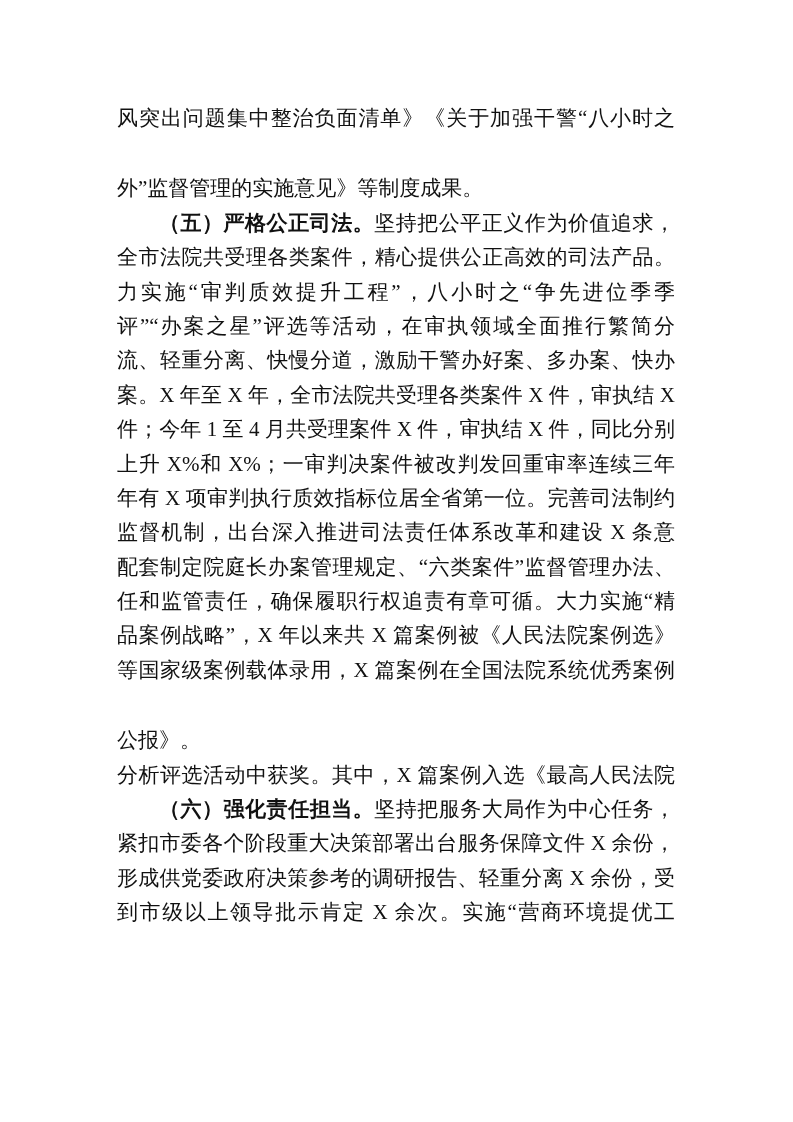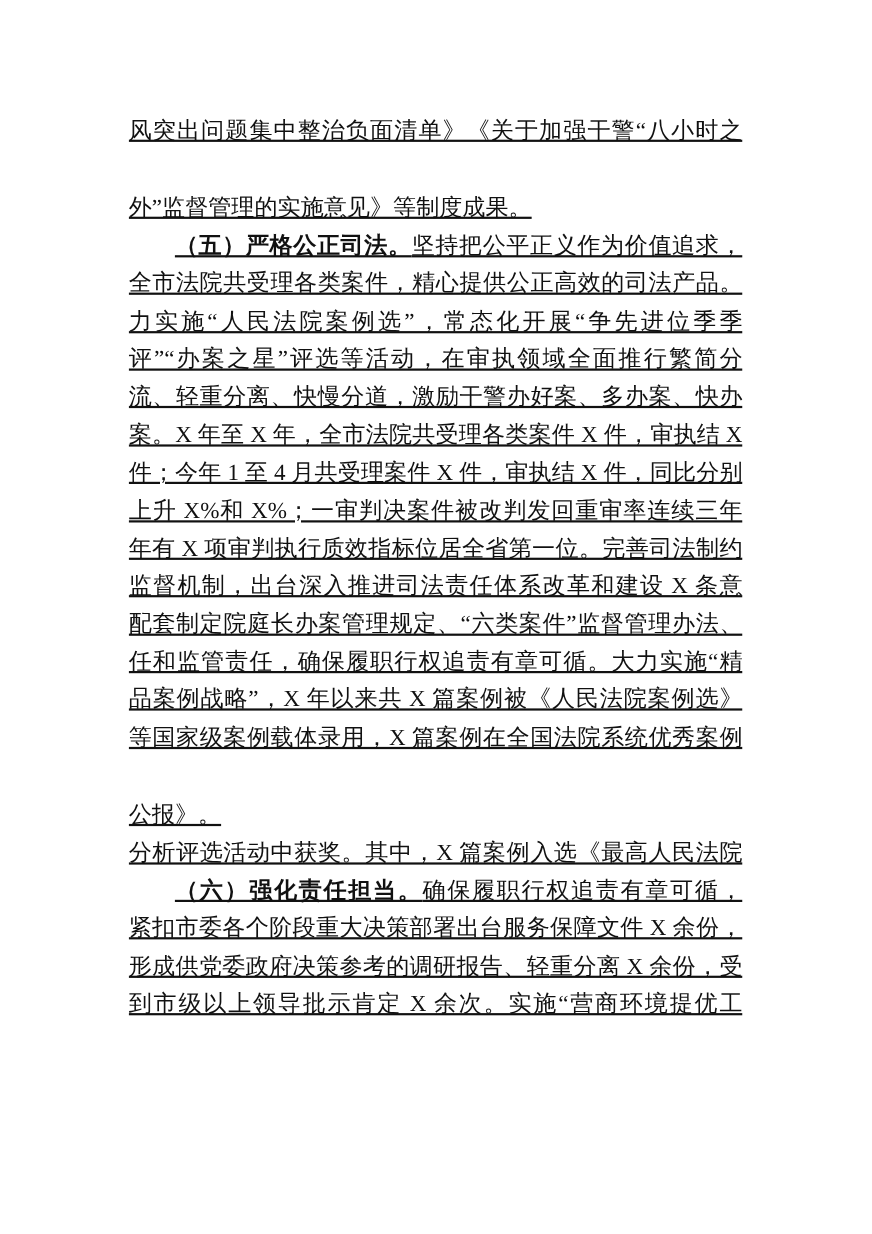--- a/index.html
+++ b/index.html
@@ -15,21 +15,20 @@
       overflow: hidden;
     }
     .text-block {
       position: absolute;
       left: 117px;
       top: 101px;
       width: 558px;
       color: #111111;
       font-family: "Liberation Serif", "DejaVu Serif", serif;
       font-size: 21px;
-      text-decoration: underline;
     }
     .line {
       height: 34.4px;
       line-height: 34.4px;
       overflow: hidden;
       text-align: justify;
       text-align-last: justify;
       text-justify: inter-character;
       white-space: normal;
     }
@@ -51,37 +50,37 @@
   <div class="text-block">
 
     <div>
       <div class="line">风突出问题集中整治负面清单》《关于加强干警“八小时之</div>
       <div class="line last">外”监督管理的实施意见》等制度成果。</div>
     </div>
 
     <div>
       <div class="line indent"><span class="heading">（五）严格公正司法。</span><span>坚持把公平正义作为价值追求，</span></div>
       <div class="line">全市法院共受理各类案件，精心提供公正高效的司法产品。大</div>
-      <div class="line">力实施“人民法院案例选”，常态化开展“争先进位季季</div>
+      <div class="line">力实施“审判质效提升工程”，八小时之“争先进位季季</div>
       <div class="line">评”“办案之星”评选等活动，在审执领域全面推行繁简分</div>
       <div class="line">流、轻重分离、快慢分道，激励干警办好案、多办案、快办</div>
       <div class="line">案。X 年至 X 年，全市法院共受理各类案件 X 件，审执结 X</div>
       <div class="line">件；今年 1 至 4 月共受理案件 X 件，审执结 X 件，同比分别</div>
       <div class="line">上升 X%和 X%；一审判决案件被改判发回重审率连续三年</div>
       <div class="line">年有 X 项审判执行质效指标位居全省第一位。完善司法制约</div>
       <div class="line">监督机制，出台深入推进司法责任体系改革和建设 X 条意见，</div>
       <div class="line">配套制定院庭长办案管理规定、“六类案件”监督管理办法、</div>
       <div class="line">任和监管责任，确保履职行权追责有章可循。大力实施“精</div>
       <div class="line">品案例战略”，X 年以来共 X 篇案例被《人民法院案例选》</div>
       <div class="line">等国家级案例载体录用，X 篇案例在全国法院系统优秀案例</div>
       <div class="line last">公报》。</div>
       <div class="line">分析评选活动中获奖。其中，X 篇案例入选《最高人民法院</div>
     </div>
 
     <div>
-      <div class="line indent"><span class="heading">（六）强化责任担当。</span><span>确保履职行权追责有章可循，</span></div>
+      <div class="line indent"><span class="heading">（六）强化责任担当。</span><span>坚持把服务大局作为中心任务，</span></div>
       <div class="line">紧扣市委各个阶段重大决策部署出台服务保障文件 X 余份，</div>
       <div class="line">形成供党委政府决策参考的调研报告、轻重分离 X 余份，受</div>
       <div class="line">到市级以上领导批示肯定 X 余次。实施“营商环境提优工程”，</div>
     </div>
 
   </div>
 </div>
 
 </body></html>

